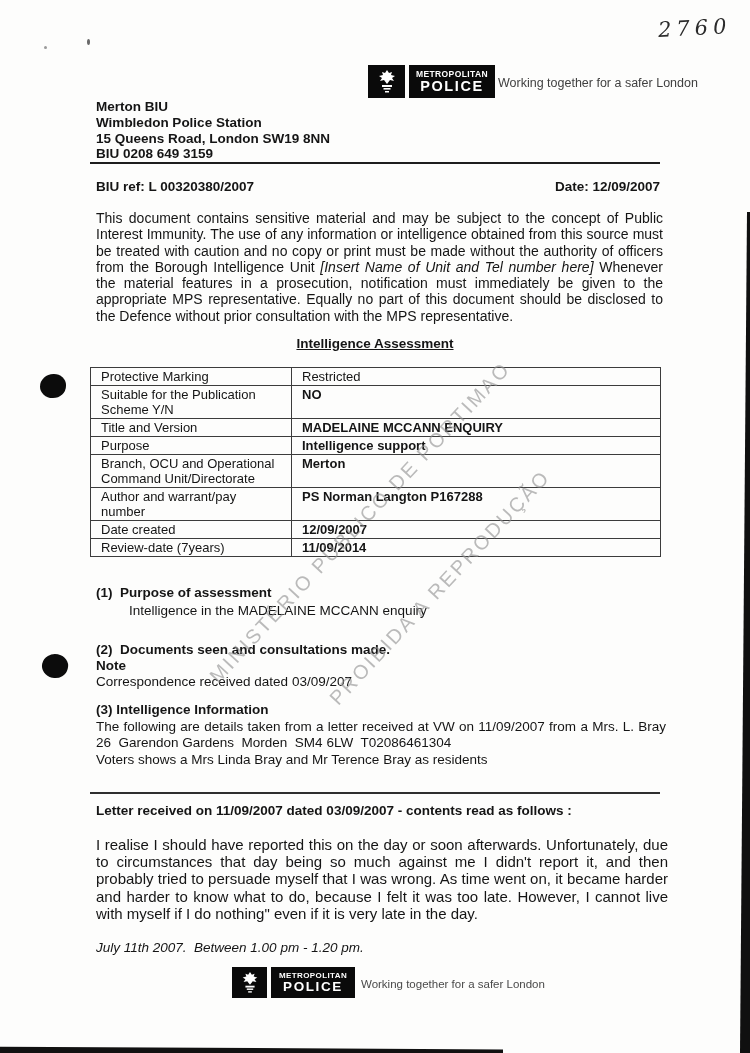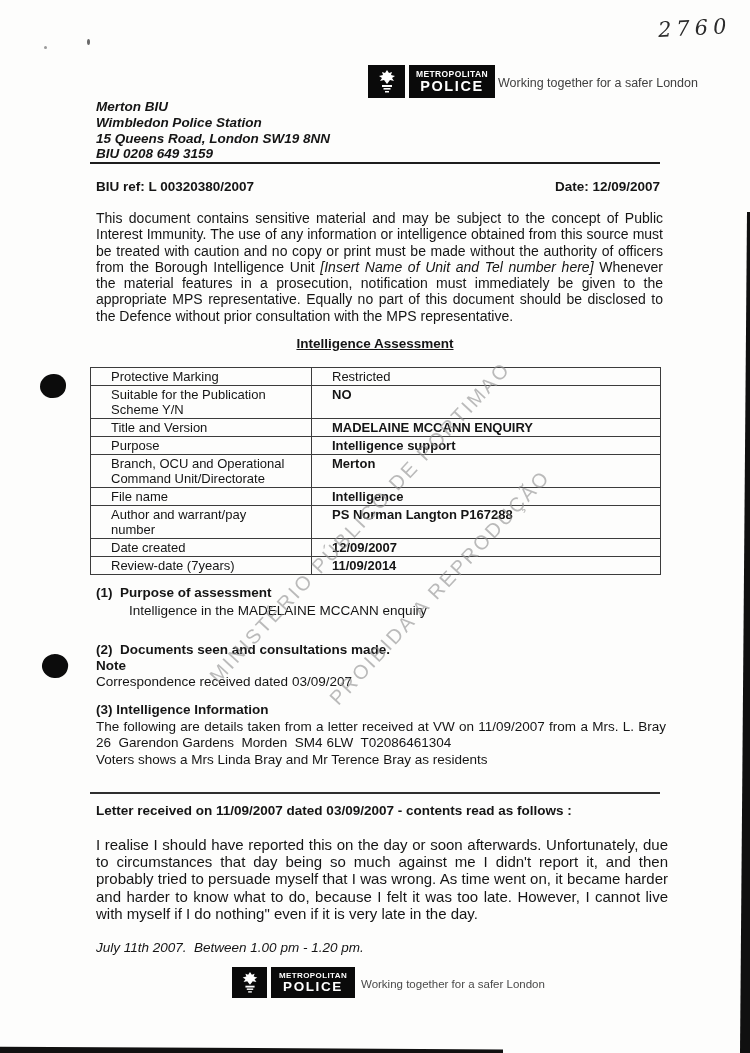--- a/index.html
+++ b/index.html
@@ -25,30 +25,30 @@
   .tagline{position:absolute;color:#3f3f3f;white-space:nowrap;}
   .tagline-top{left:498px;top:76px;font-size:12.5px;}
   .tagline-bottom{left:361px;top:978px;font-size:11.5px;color:#4a4a4a;}
   
   .handwrite{
     position:absolute;left:658px;top:16px;font-family:"DejaVu Serif",serif;
     font-style:italic;font-size:21px;letter-spacing:5px;color:#2b2b2b;
     transform:rotate(-3deg);
   }
   
-  .address{position:absolute;left:96px;top:99px;font-weight:bold;font-size:13.5px;line-height:15.8px;font-style:italic;}
+  .address{position:absolute;left:96px;top:99px;font-weight:bold;font-size:13.5px;line-height:15.8px;}
   .rule1{position:absolute;left:90px;top:162px;width:570px;height:2px;background:#1d1d1d;}
   .biu-row{position:absolute;left:96px;top:179px;width:564px;display:flex;justify-content:space-between;font-weight:bold;font-size:13.5px;}
   
   .notice{position:absolute;left:96px;top:210px;width:567px;font-size:14px;line-height:16.3px;text-align:justify;}
   .notice .it{font-style:italic;}
   
   .doc-title{position:absolute;left:90px;top:336px;width:570px;text-align:center;font-weight:bold;font-size:13.5px;text-decoration:underline;}
   table.assess{position:absolute;left:90px;top:367px;width:571px;border-collapse:collapse;font-size:13px;line-height:15px;}
-  table.assess td{border:1px solid #3c3c3c;padding:1px 20px;vertical-align:top;}
+  table.assess td{border:1px solid #3c3c3c;padding:1px 10px;vertical-align:top;}
   table.assess td.lbl{width:180px;}
   table.assess td.val{font-weight:bold;}
   table.assess td.val.normal{font-weight:normal;}
   
   .wm{position:absolute;white-space:nowrap;font-size:20px;letter-spacing:2.5px;
       color:rgba(145,145,145,.62);transform-origin:0 0;transform:rotate(-47deg);pointer-events:none;z-index:5;}
   .wm1{left:205px;top:672px;}
   .wm2{left:325px;top:694px;}
   
   .sec{position:absolute;left:96px;font-size:13.5px;line-height:16.3px;}
@@ -136,24 +136,20 @@
       </tr>
       <tr>
         <td class="lbl">Purpose</td>
         <td class="val">Intelligence support</td>
       </tr>
       <tr>
         <td class="lbl">Branch, OCU and Operational Command Unit/Directorate</td>
         <td class="val">Merton</td>
       </tr>
       <tr>
-        <td class="lbl">File name</td>
-        <td class="val">Intelligence</td>
-      </tr>
-      <tr>
         <td class="lbl">Author and warrant/pay number</td>
         <td class="val">PS Norman Langton P167288</td>
       </tr>
       <tr>
         <td class="lbl">Date created</td>
         <td class="val">12/09/2007</td>
       </tr>
       <tr>
         <td class="lbl">Review-date (7years)</td>
         <td class="val">11/09/2014</td>

